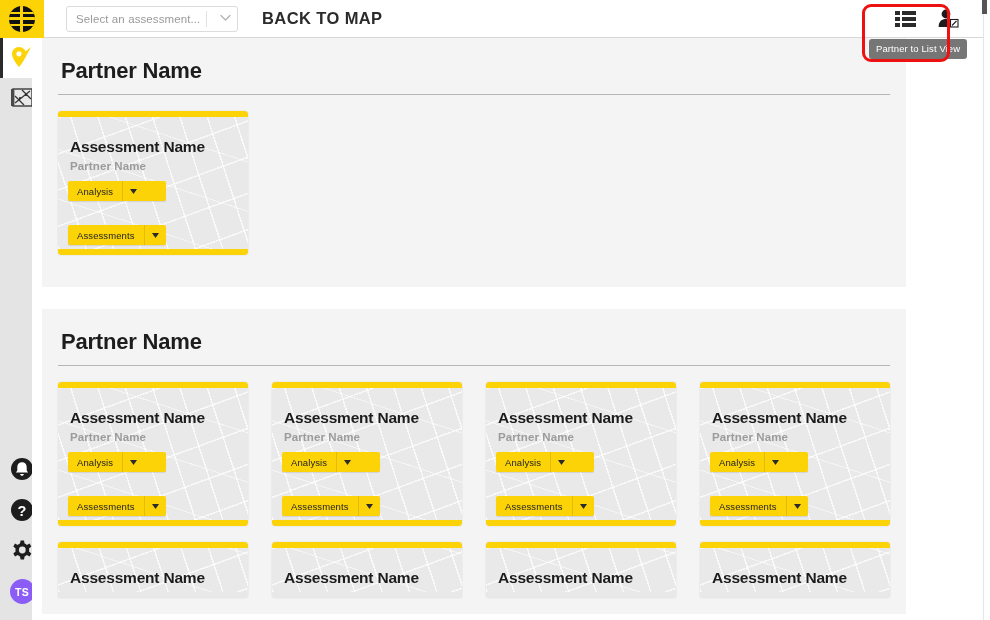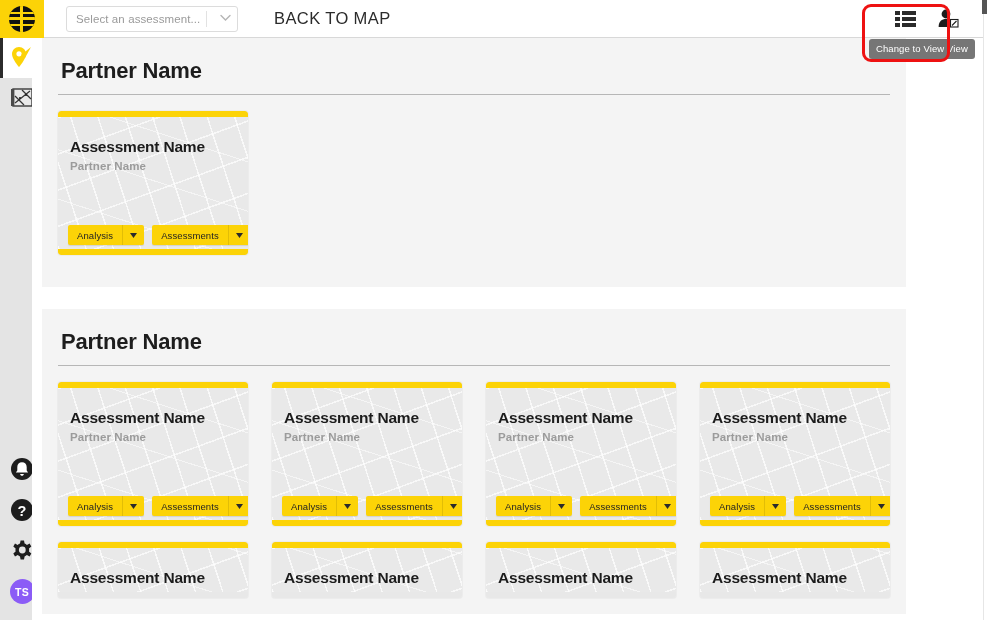--- a/index.html
+++ b/index.html
@@ -46,22 +46,22 @@
   .select-divider {
     position: absolute; right: 30px; top: 4px; bottom: 4px; width: 1px; background: #e2e2e2;
   }
   .select-chev {
     position: absolute; right: 8px; top: 50%; transform: translateY(-60%);
     width: 9px; height: 9px;
   }
   .select-chev svg { display: block; }
 
   .back-to-map {
-    margin-left: 36px; font-size: 16.5px; color: #2b2b2b; letter-spacing: .4px;
-    font-weight: 400; cursor: pointer;
+    margin-left: 24px; font-size: 16.5px; color: #2b2b2b; letter-spacing: .4px;
+    font-weight: 700; cursor: pointer;
   }
 
   .topbar-right {
     margin-left: auto; display: flex; align-items: center; gap: 18px;
     padding-right: 22px;
   }
   .list-view-btn {
     width: 26px; height: 22px; display: flex; align-items: center; justify-content: center;
     cursor: pointer;
   }
@@ -137,21 +137,21 @@
   .card-body { position: absolute; inset: 6px 0 6px 0; padding: 12px 12px 0; margin-top: 9px; }
   .card-title {
     font-size: 15.5px; font-weight: 700; color: #1c1c1c; letter-spacing: -.2px;
     line-height: 1.1; position: relative;
   }
   .card-sub {
     font-size: 11.5px; color: #9b9b9b; font-weight: 600; margin-top: 5px;
     letter-spacing: .1px; position: relative;
   }
   .card-actions {
-    position: absolute; left: 10px; bottom: 10px; display: flex; gap: 8px;
+    position: absolute; left: 10px; bottom: 10px; display: flex; gap: 24px; flex-direction: column;
   }
   .yellow-btn {
     background: #FCD307; border-radius: 2px; height: 20px;
     display: flex; align-items: center; cursor: pointer;
     box-shadow: 0 1px 1px rgba(0,0,0,.10);
   }
   .yellow-btn .lbl {
     font-size: 9.5px; color: #232323; padding: 0 9px; white-space: nowrap; letter-spacing: .1px;
   }
   .yellow-btn .sep { width: 1px; align-self: stretch; background: rgba(0,0,0,0.10); }
@@ -212,21 +212,21 @@
           <circle cx="9" cy="6" r="4.4" fill="#1d1d1d"></circle>
           <path d="M1.6 19 C1.6 13.3 5 11 9 11 C13 11 16.4 13.3 16.4 19 Z" fill="#1d1d1d"></path>
           <rect x="13.5" y="11.5" width="7.5" height="7.5" fill="#ffffff" stroke="#1d1d1d" stroke-width="1.1"></rect>
           <path d="M15 17.5 L19.5 13" stroke="#1d1d1d" stroke-width="1.1"></path>
         </svg>
       </div>
     </div>
   </div>
 
   <div class="highlight-ring"></div>
-  <div class="tooltip">Change to View View</div>
+  <div class="tooltip">Partner to List View</div>
 
   <div class="sidebar">
 
     <div class="sb-item active">
       <svg width="22" height="24" viewBox="0 0 22 24">
         <path d="M8 1 C4.1 1 1 4.1 1 8 C1 13 8 21 8 21 C8 21 15 13 15 8 C15 4.1 11.9 1 8 1 Z" fill="#FCD307"></path>
         <circle cx="8" cy="7.8" r="2.6" fill="#ffffff"></circle>
         <path d="M10 9 L20 1 L14 12 Z" fill="#FCD307"></path>
       </svg>
     </div>

